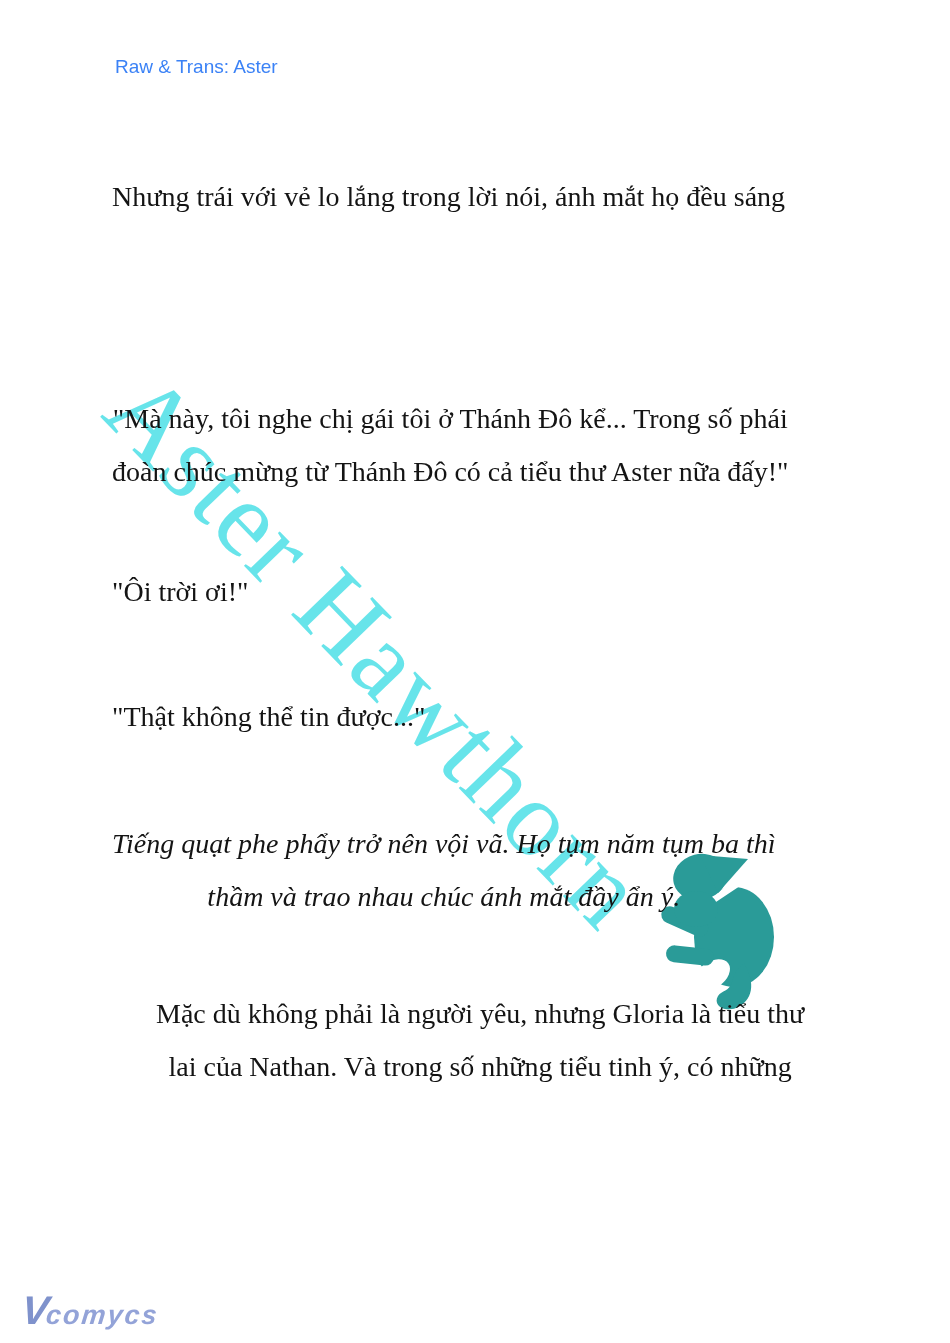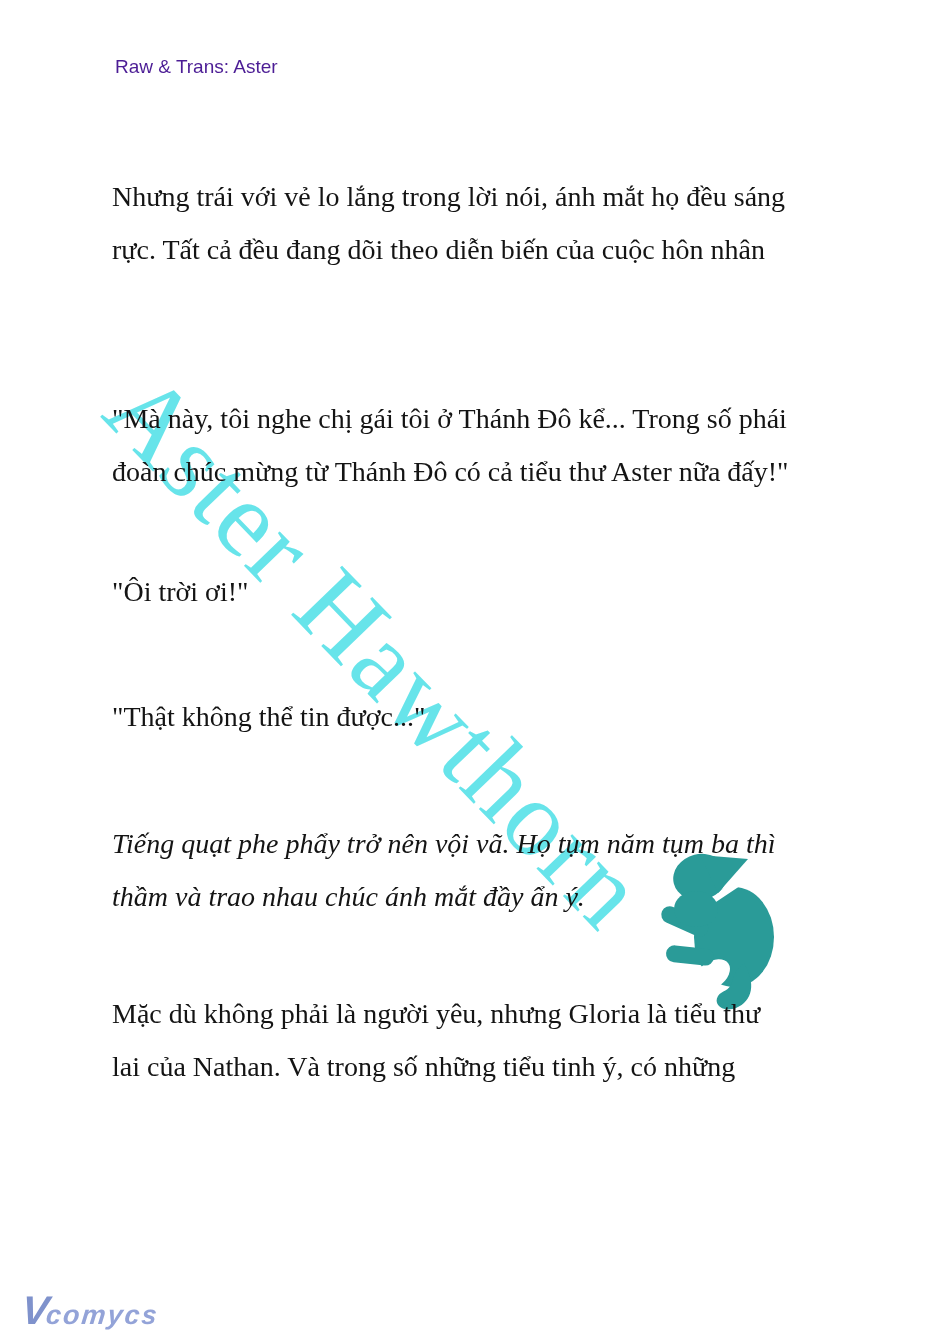--- a/index.html
+++ b/index.html
@@ -19,21 +19,21 @@
     inset: 0;
     background: #ffffff;
   }
   .credit {
     position: absolute;
     left: 115px;
     top: 56px;
     font-family: "Liberation Sans", sans-serif;
     font-size: 19px;
     line-height: 22px;
-    color: #4c1d95;
+    color: #3b82f6;
     z-index: 5;
     white-space: nowrap;
   }
   .watermark {
     position: absolute;
     left: 170px;
     top: 348px;
     transform: rotate(46deg);
     transform-origin: 0 0;
     font-family: "Liberation Serif", serif;
@@ -55,27 +55,28 @@
     position: absolute;
     left: 112px;
     z-index: 4;
     color: #141414;
     font-size: 28px;
   }
   .para .tline {
     height: 53px;
     line-height: 53px;
     white-space: nowrap;
+    text-align: center;
   }
   .p1 { top: 170px; }
   .p2 { top: 392px; }
   .p3 { top: 565px; }
   .p4 { top: 690px; }
   .p5 { top: 817px; font-style: italic; }
-  .p6 { top: 987px; }
+  .p6 { top: 987px; margin-left: 44px; }
   .publisher-logo {
     position: absolute;
     left: 22px;
     top: 1288px;
     z-index: 5;
     font-family: "Liberation Sans", sans-serif;
     font-style: italic;
     font-weight: bold;
     color: #8c9dd3;
     white-space: nowrap;
@@ -119,21 +120,20 @@
       <ellipse cx="44" cy="26" rx="27" ry="23" transform="rotate(-14 44 26)"></ellipse>
 
       <polygon points="44,4 92,8 62,42"></polygon>
 
       <ellipse cx="40" cy="58" rx="22" ry="18"></ellipse>
     </g>
   </svg>
 
   <div class="para p1">
     <div class="tline">Nhưng trái với vẻ lo lắng trong lời nói, ánh mắt họ đều sáng</div>
-    <div class="tline">rực. Tất cả đều đang dõi theo diễn biến của cuộc hôn nhân</div>
   </div>
 
   <div class="para p2">
     <div class="tline">"Mà này, tôi nghe chị gái tôi ở Thánh Đô kể... Trong số phái</div>
     <div class="tline">đoàn chúc mừng từ Thánh Đô có cả tiểu thư Aster nữa đấy!"</div>
   </div>
 
   <div class="para p3">
     <div class="tline">"Ôi trời ơi!"</div>
   </div>

